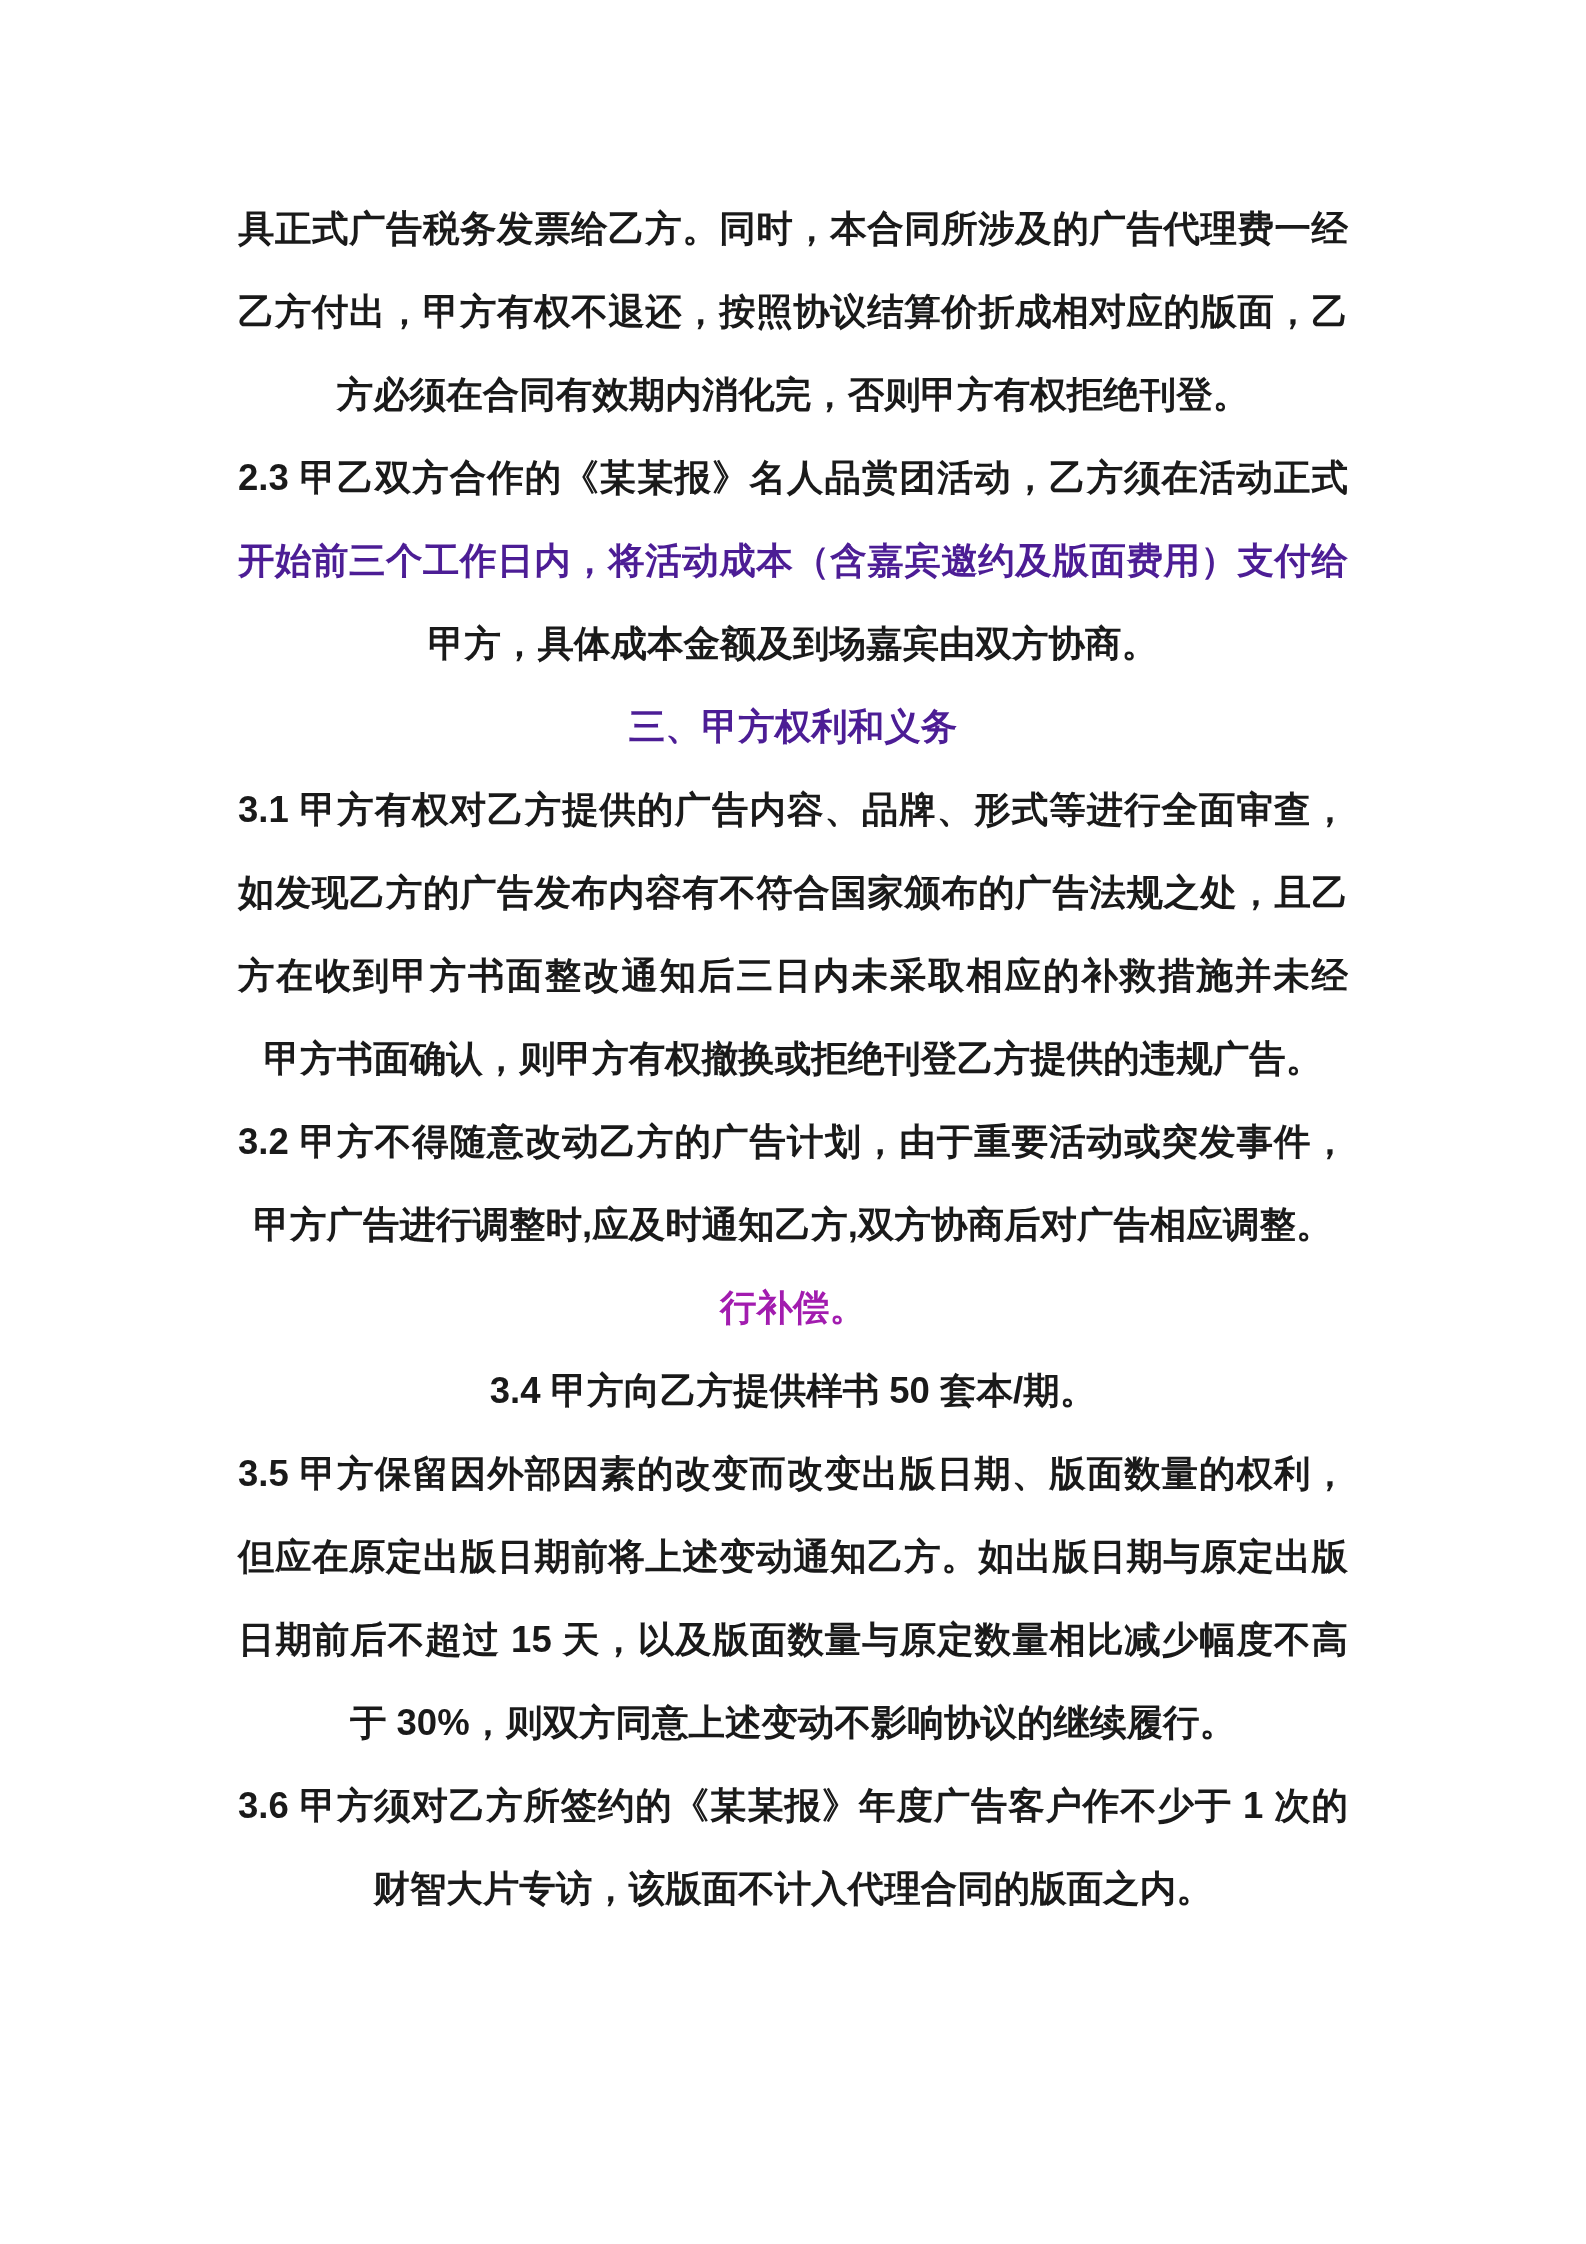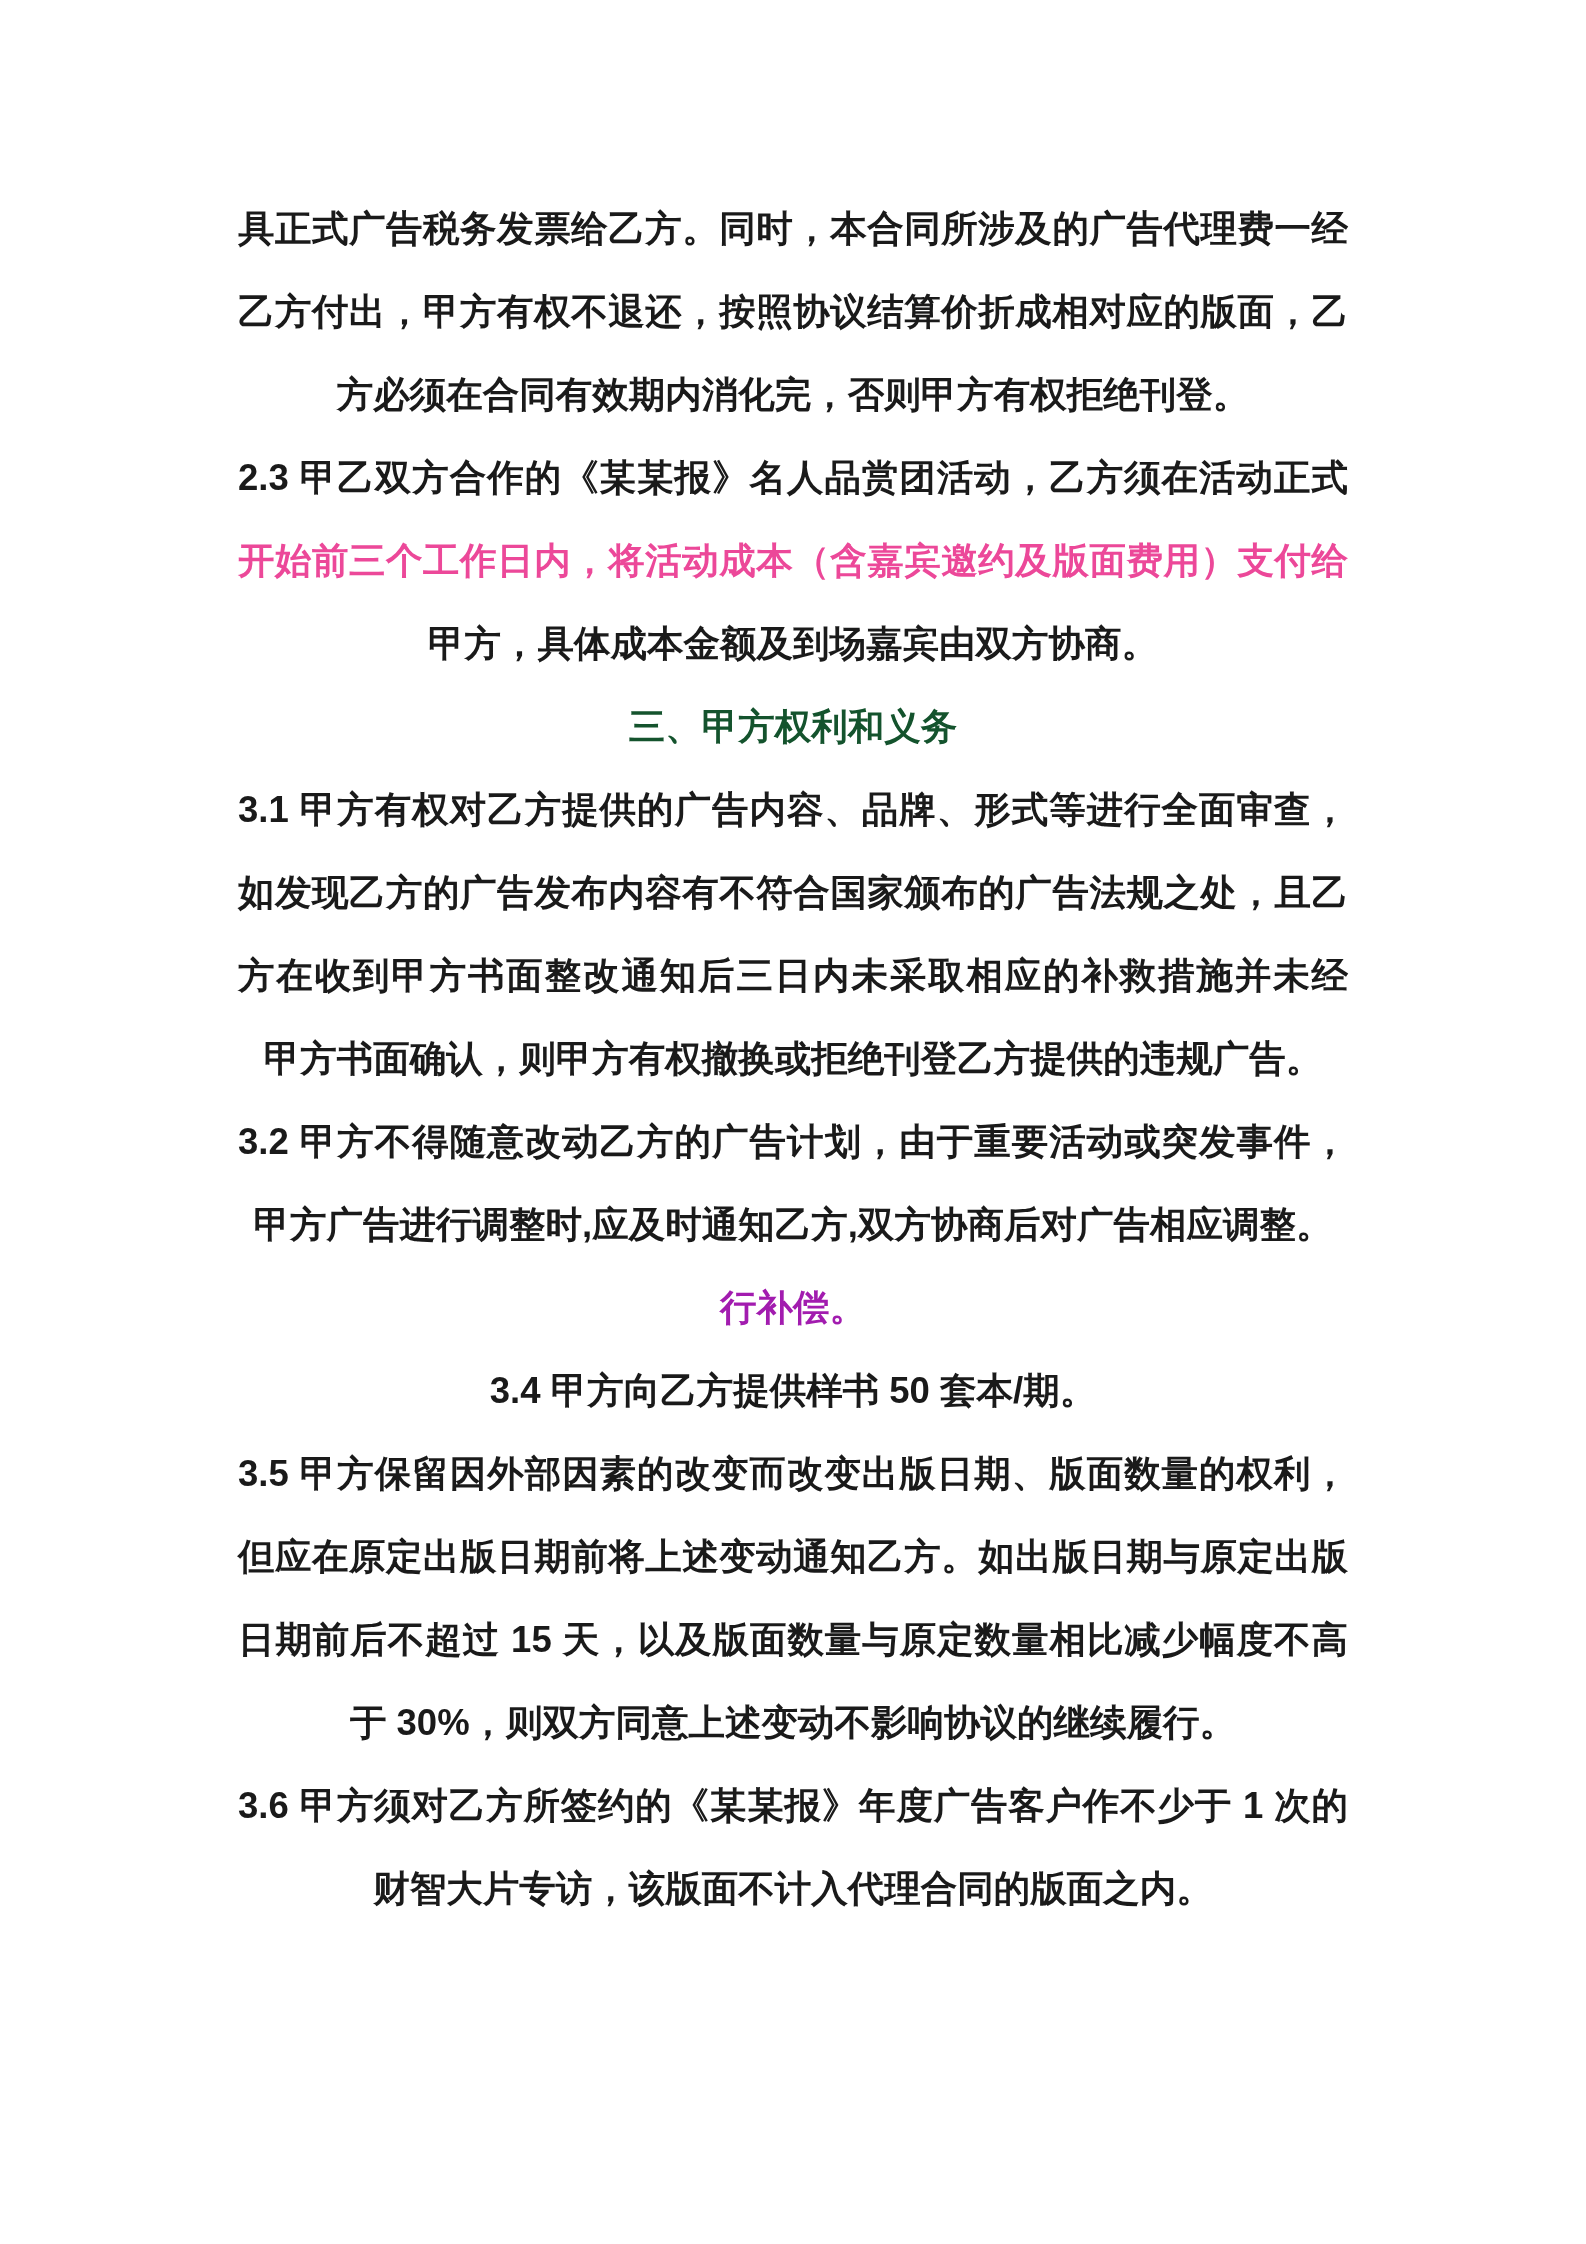--- a/index.html
+++ b/index.html
@@ -37,23 +37,23 @@
 </style>
 </head>
 <body style="background: rgb(255, 255, 255);">
 
 <div class="page">
   <div class="text-block">
       <div class="line justify" style="color: rgb(26, 26, 26);">具正式广告税务发票给乙方。同时，本合同所涉及的广告代理费一经</div>
       <div class="line justify" style="color: rgb(26, 26, 26);">乙方付出，甲方有权不退还，按照协议结算价折成相对应的版面，乙</div>
       <div class="line" style="color: rgb(26, 26, 26);">方必须在合同有效期内消化完，否则甲方有权拒绝刊登。</div>
       <div class="line justify" style="color: rgb(26, 26, 26);">2.3 甲乙双方合作的《某某报》名人品赏团活动，乙方须在活动正式</div>
-      <div class="line justify" style="color: #ec4899;">开始前三个工作日内，将活动成本（含嘉宾邀约及版面费用）支付给</div>
+      <div class="line justify" style="color: #4c1d95;">开始前三个工作日内，将活动成本（含嘉宾邀约及版面费用）支付给</div>
       <div class="line" style="color: rgb(26, 26, 26);">甲方，具体成本金额及到场嘉宾由双方协商。</div>
-      <div class="line" style="color: #14532d;">三、甲方权利和义务</div>
+      <div class="line" style="color: #4c1d95;">三、甲方权利和义务</div>
       <div class="line justify" style="color: rgb(26, 26, 26);">3.1 甲方有权对乙方提供的广告内容、品牌、形式等进行全面审查，</div>
       <div class="line justify" style="color: rgb(26, 26, 26);">如发现乙方的广告发布内容有不符合国家颁布的广告法规之处，且乙</div>
       <div class="line justify" style="color: rgb(26, 26, 26);">方在收到甲方书面整改通知后三日内未采取相应的补救措施并未经</div>
       <div class="line" style="color: rgb(26, 26, 26);">甲方书面确认，则甲方有权撤换或拒绝刊登乙方提供的违规广告。</div>
       <div class="line justify" style="color: rgb(26, 26, 26);">3.2 甲方不得随意改动乙方的广告计划，由于重要活动或突发事件，</div>
       <div class="line" style="color: rgb(26, 26, 26);">甲方广告进行调整时,应及时通知乙方,双方协商后对广告相应调整。</div>
       <div class="line" style="color: #a21caf;">行补偿。</div>
       <div class="line" style="color: rgb(26, 26, 26);">3.4 甲方向乙方提供样书 50 套本/期。</div>
       <div class="line justify" style="color: rgb(26, 26, 26);">3.5 甲方保留因外部因素的改变而改变出版日期、版面数量的权利，</div>
       <div class="line justify" style="color: rgb(26, 26, 26);">但应在原定出版日期前将上述变动通知乙方。如出版日期与原定出版</div>

